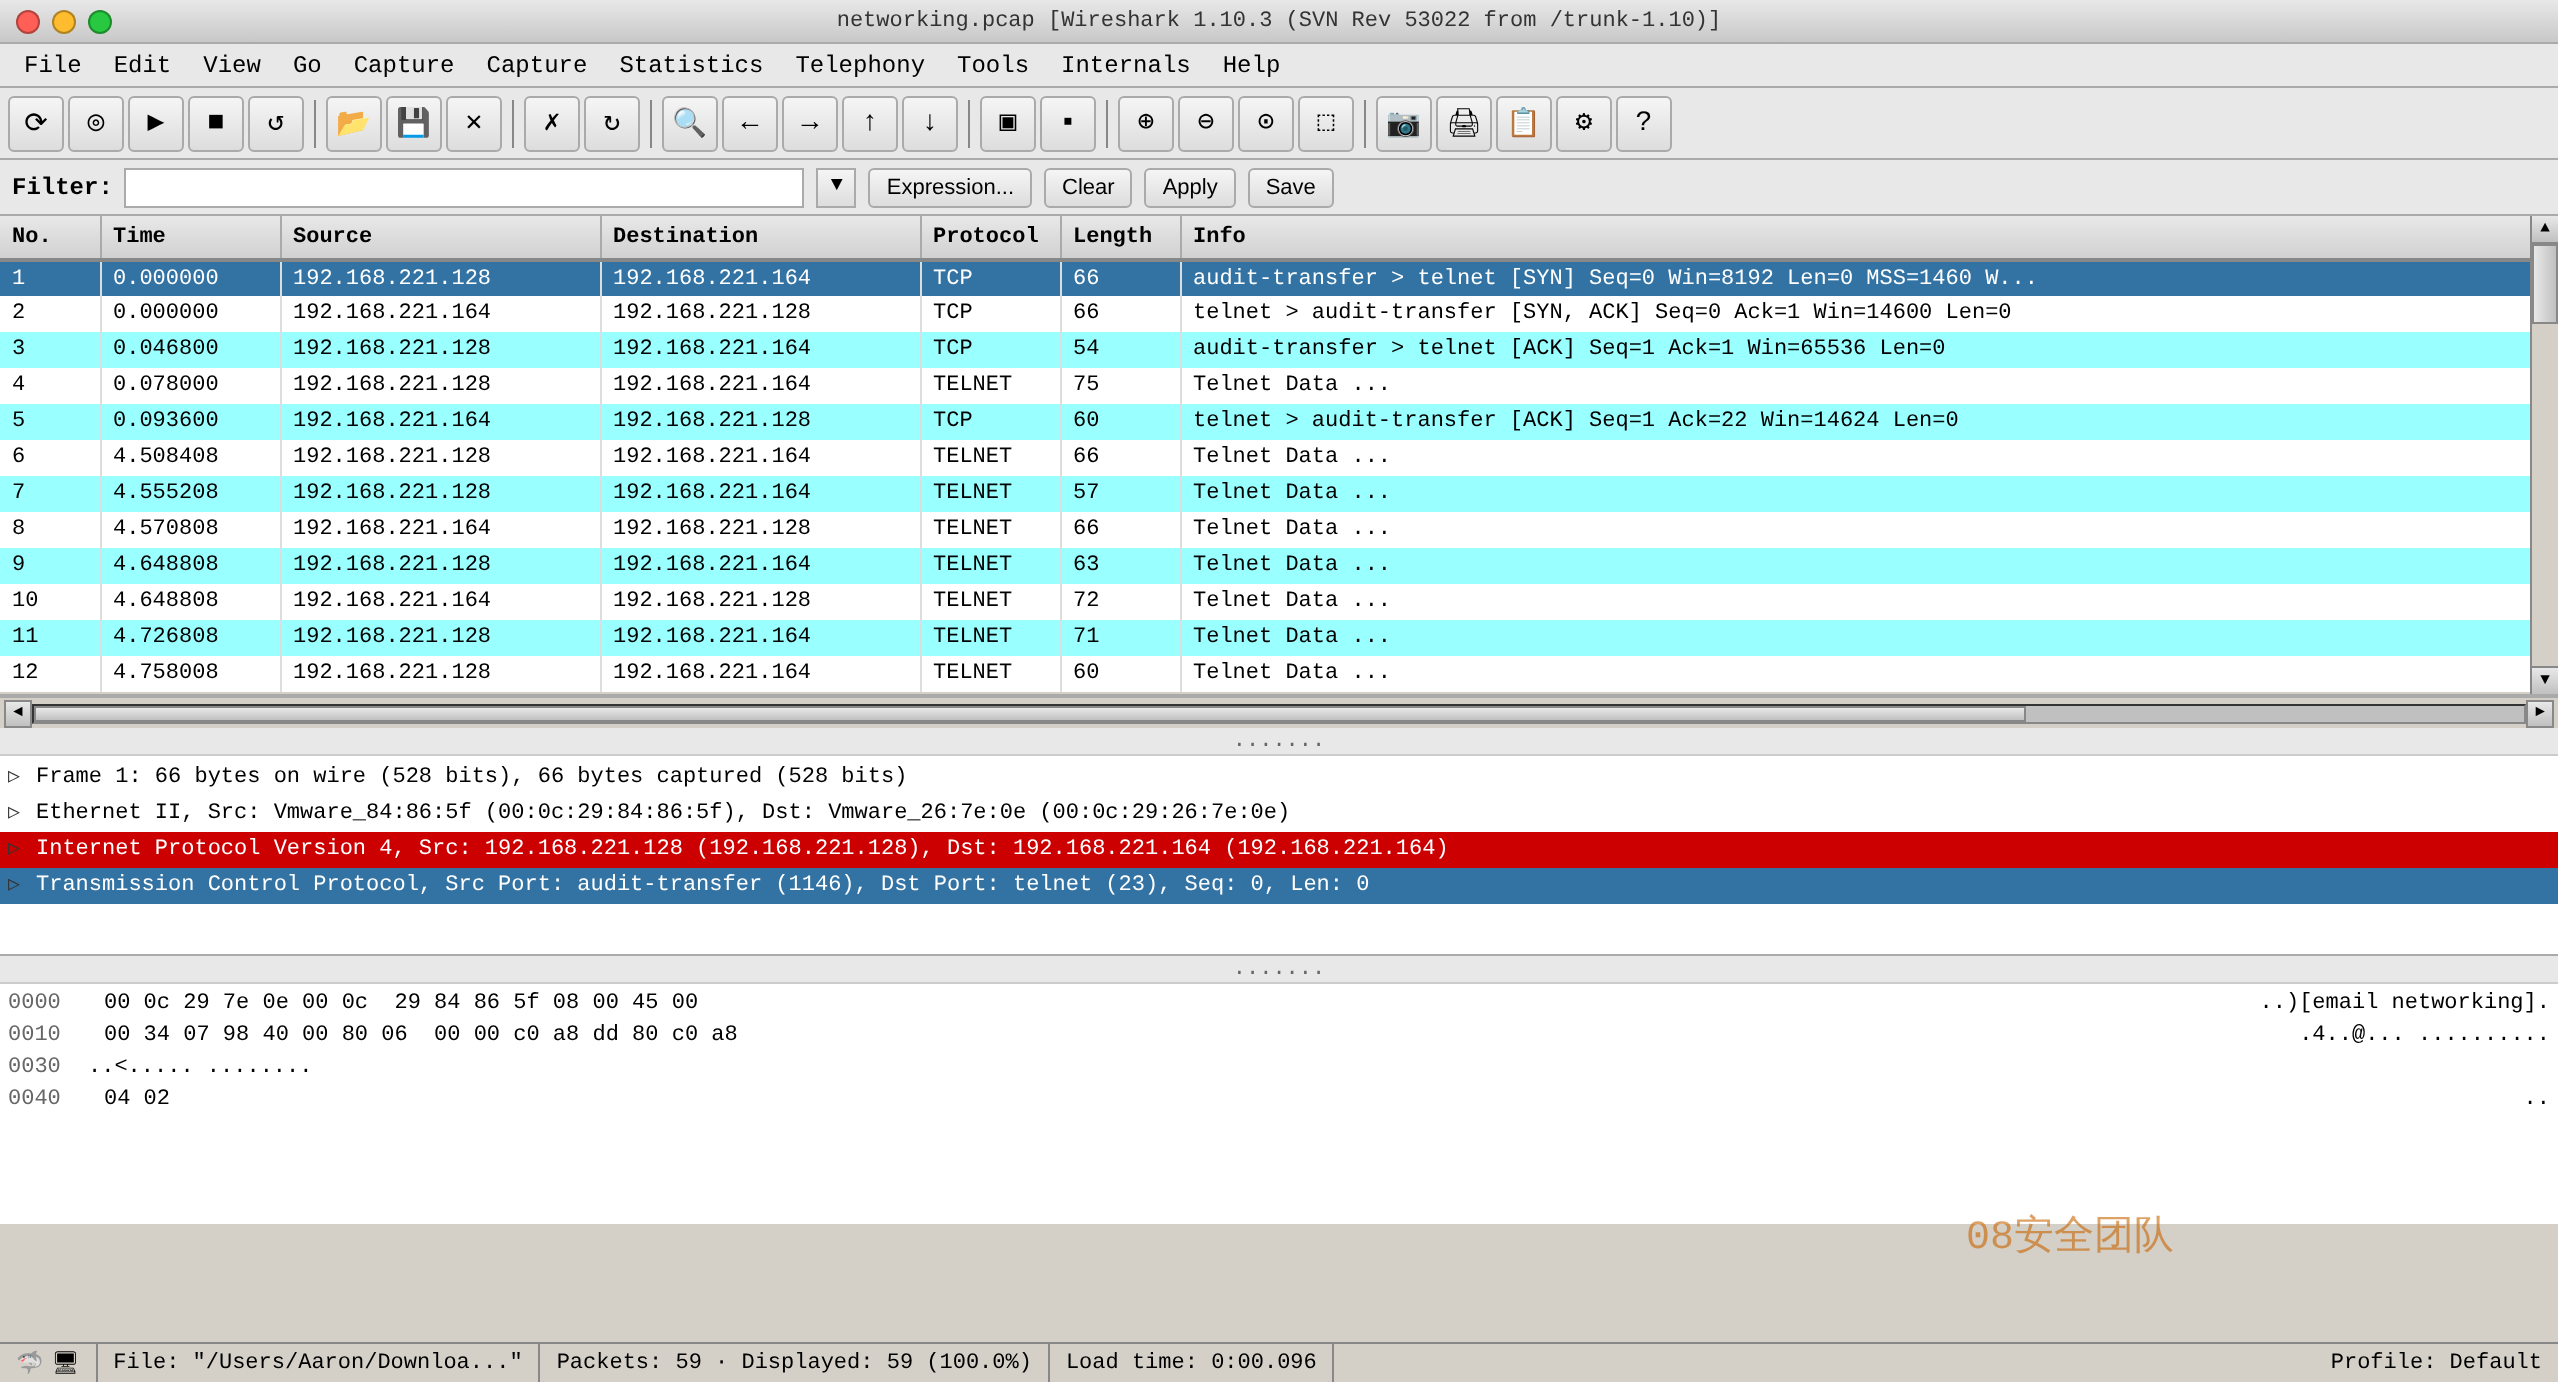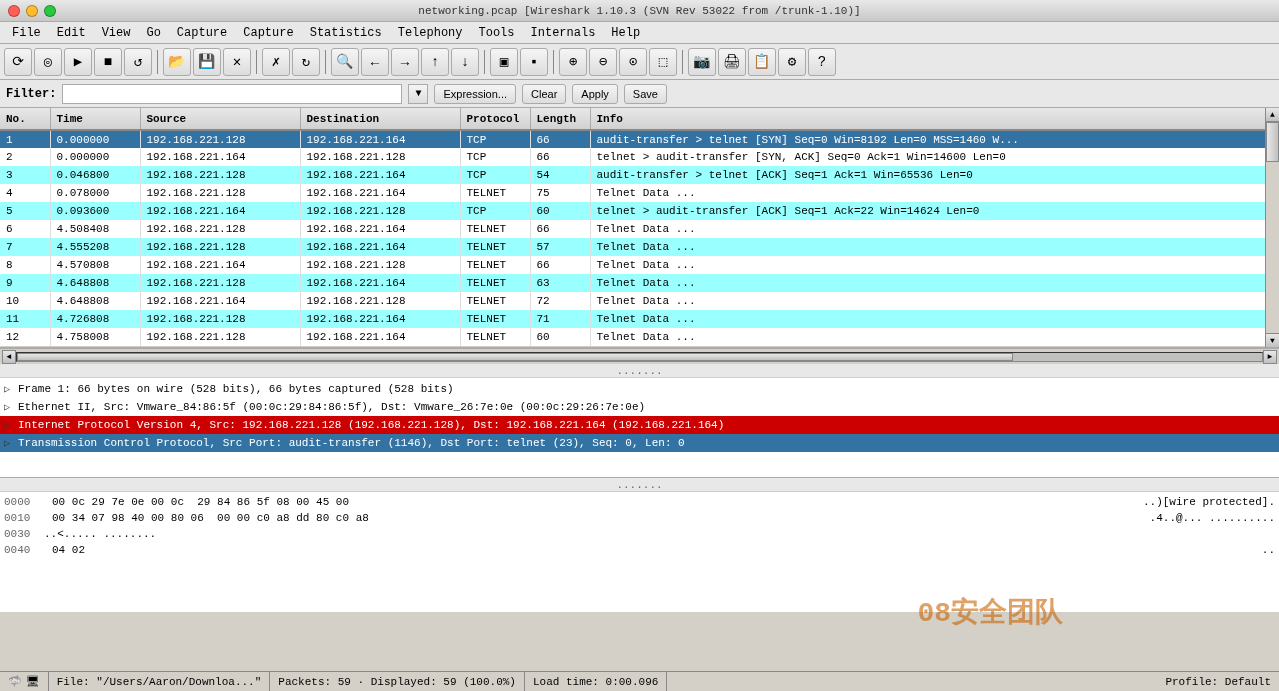--- a/index.html
+++ b/index.html
@@ -209,24 +209,24 @@
       white-space: pre;
     }
     .hex-offset { color: #666; width: 40px; }
     .hex-bytes { flex: 1; color: #000; padding: 0 8px; }
     .hex-ascii { color: #000; }
 
     
     .watermark {
       position: fixed;
       bottom: 60px;
-      right: 216px;
-      font-size: 28px;
+      right: 192px;
+      font-size: 20px;
       color: rgba(200, 100, 0, 0.6);
-      font-weight: bold;
+      font-weight: normal;
       pointer-events: none;
       z-index: 9999;
     }
 
     
     #statusbar {
       position: absolute;
       bottom: 0;
       left: 0;
       right: 0;
@@ -527,21 +527,21 @@
         <span class="detail-expand">▷</span>
         <span class="detail-text">Transmission Control Protocol, Src Port: audit-transfer (1146), Dst Port: telnet (23), Seq: 0, Len: 0</span>
       </div>
     </div>
 </div>
 
 <div class="separator-dots">.......</div>
 
 <div id="hex-dump">
   <div id="hex-rows">
-      <div class="hex-row"><span class="hex-offset">0000</span><span class="hex-bytes">00 0c 29 7e 0e 00 0c  29 84 86 5f 08 00 45 00</span><span class="hex-ascii">..)[wire protected].</span></div>
+      <div class="hex-row"><span class="hex-offset">0000</span><span class="hex-bytes">00 0c 29 7e 0e 00 0c  29 84 86 5f 08 00 45 00</span><span class="hex-ascii">..)[email networking].</span></div>
       <div class="hex-row"><span class="hex-offset">0010</span><span class="hex-bytes">00 34 07 98 40 00 80 06  00 00 c0 a8 dd 80 c0 a8</span><span class="hex-ascii">.4..@... ..........</span></div>
       <div class="hex-row"><span class="hex-offset">0030</span><span class="hex-ascii">..&lt;..... ........</span></div>
       <div class="hex-row"><span class="hex-offset">0040</span><span class="hex-bytes">04 02</span><span class="hex-ascii">..</span></div>
     </div>
 </div>
 
 <div class="watermark">08安全团队</div>
 
 <div id="statusbar">
   <div class="status-segment">

